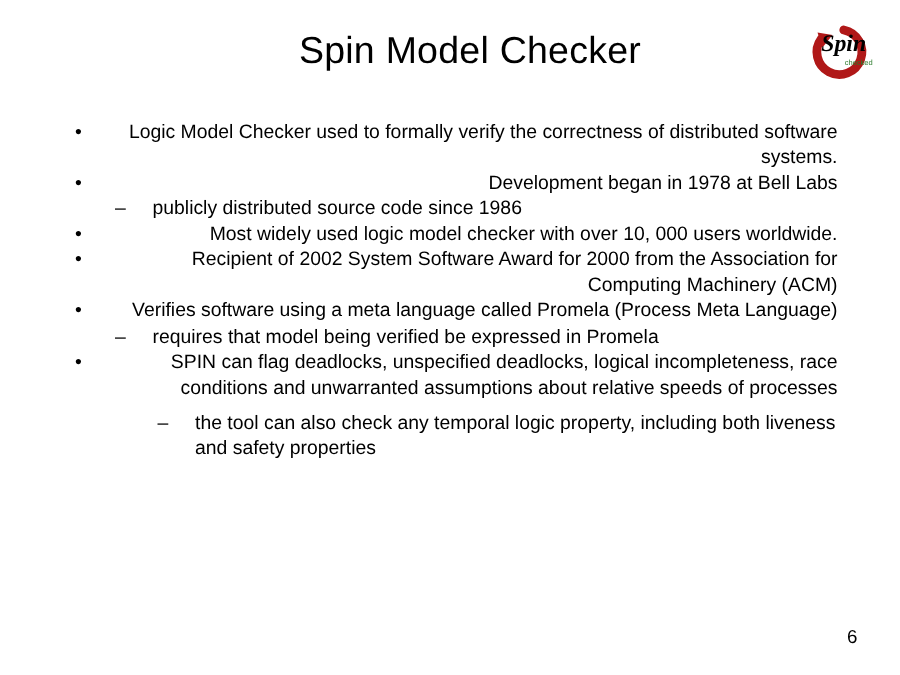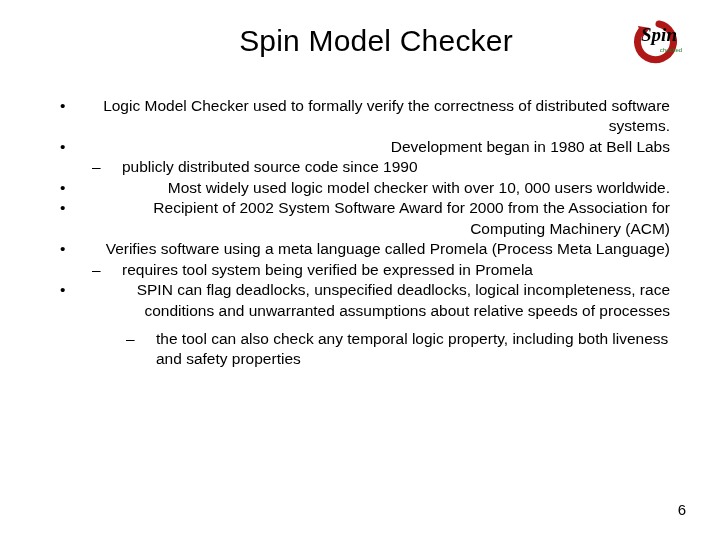--- a/index.html
+++ b/index.html
@@ -25,21 +25,21 @@
     left: 16px;
     width: 100%;
     text-align: center;
     font-size: 30px;
     font-weight: 400;
     letter-spacing: 0.2px;
   }
   .logo {
     position: absolute;
     top: 18px;
-    right: 28px;
+    right: 12px;
     width: 66px;
     height: 48px;
     text-align: right;
   }
   .body {
     position: absolute;
     top: 96px;
     left: 58px;
     right: 50px;
     font-size: 15.5px;
@@ -108,44 +108,44 @@
 
   <div class="body">
 
     <div class="bullet-row">
       <div class="bullet-mark">•</div>
       <div class="bullet-text">Logic Model Checker used to formally verify the correctness of distributed software systems.</div>
     </div>
 
     <div class="bullet-row">
       <div class="bullet-mark">•</div>
-      <div class="bullet-text">Development began in 1980 at Bell Labs</div>
+      <div class="bullet-text">Development began in 1978 at Bell Labs</div>
     </div>
     <div class="sub-row">
       <div class="sub-mark">–</div>
-      <div class="sub-text">publicly distributed source code since 1990</div>
+      <div class="sub-text">publicly distributed source code since 1986</div>
     </div>
 
     <div class="bullet-row">
       <div class="bullet-mark">•</div>
       <div class="bullet-text">Most widely used logic model checker with over 10, 000 users worldwide.</div>
     </div>
 
     <div class="bullet-row">
       <div class="bullet-mark">•</div>
       <div class="bullet-text">Recipient of 2002 System Software Award for 2000 from the Association for Computing Machinery (ACM)</div>
     </div>
 
     <div class="bullet-row">
       <div class="bullet-mark">•</div>
       <div class="bullet-text">Verifies software using a meta language called Promela (Process Meta Language)</div>
     </div>
     <div class="sub-row">
       <div class="sub-mark">–</div>
-      <div class="sub-text">requires tool system being verified be expressed in Promela</div>
+      <div class="sub-text">requires that model being verified be expressed in Promela</div>
     </div>
 
     <div class="bullet-row">
       <div class="bullet-mark">•</div>
       <div class="bullet-text">SPIN can flag deadlocks, unspecified deadlocks, logical incompleteness, race conditions and unwarranted assumptions about relative speeds of processes</div>
     </div>
 
     <div class="trailing-sub">
       <div class="sub-mark">–</div>
       <div class="sub-text">the tool can also check any temporal logic property, including both liveness and safety properties</div>

